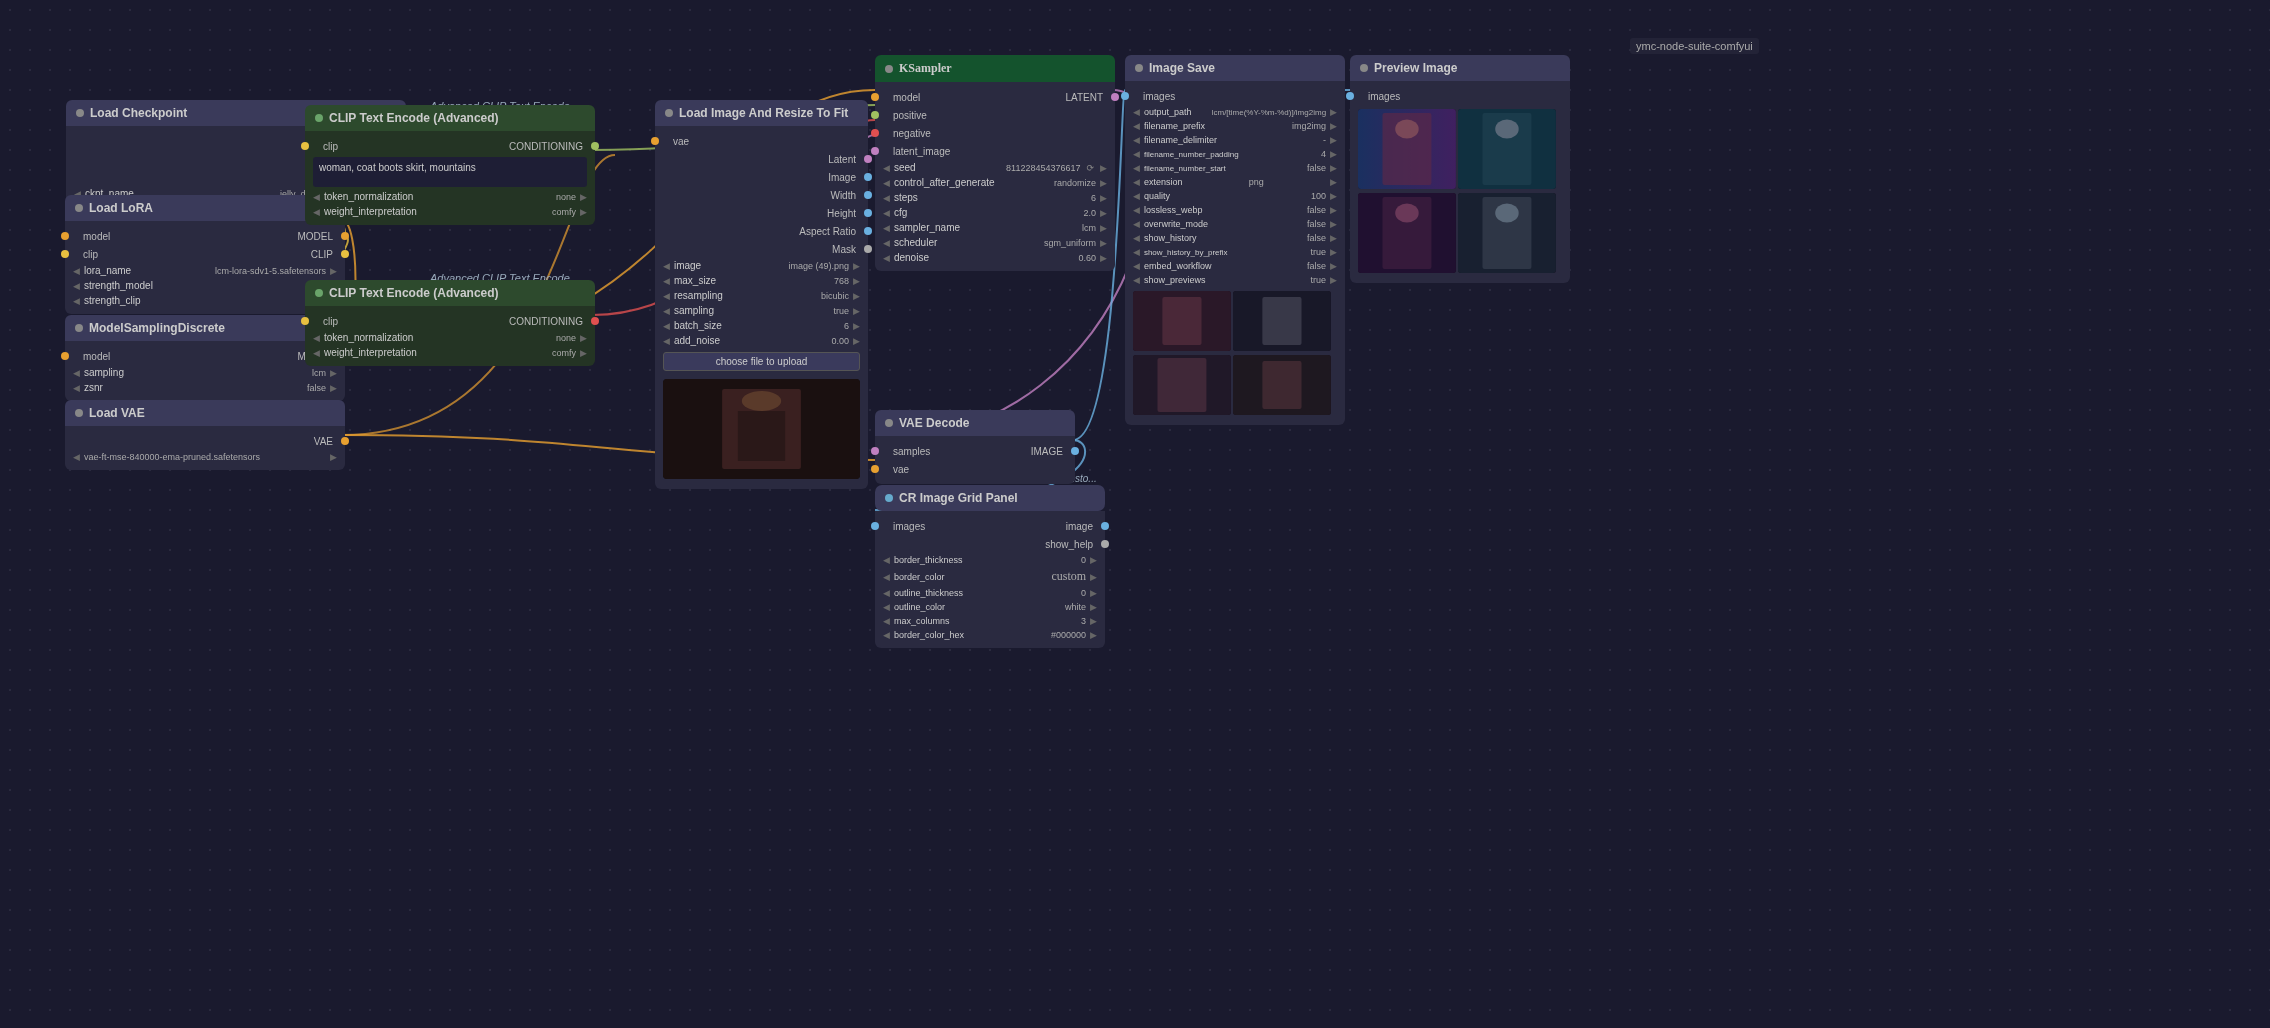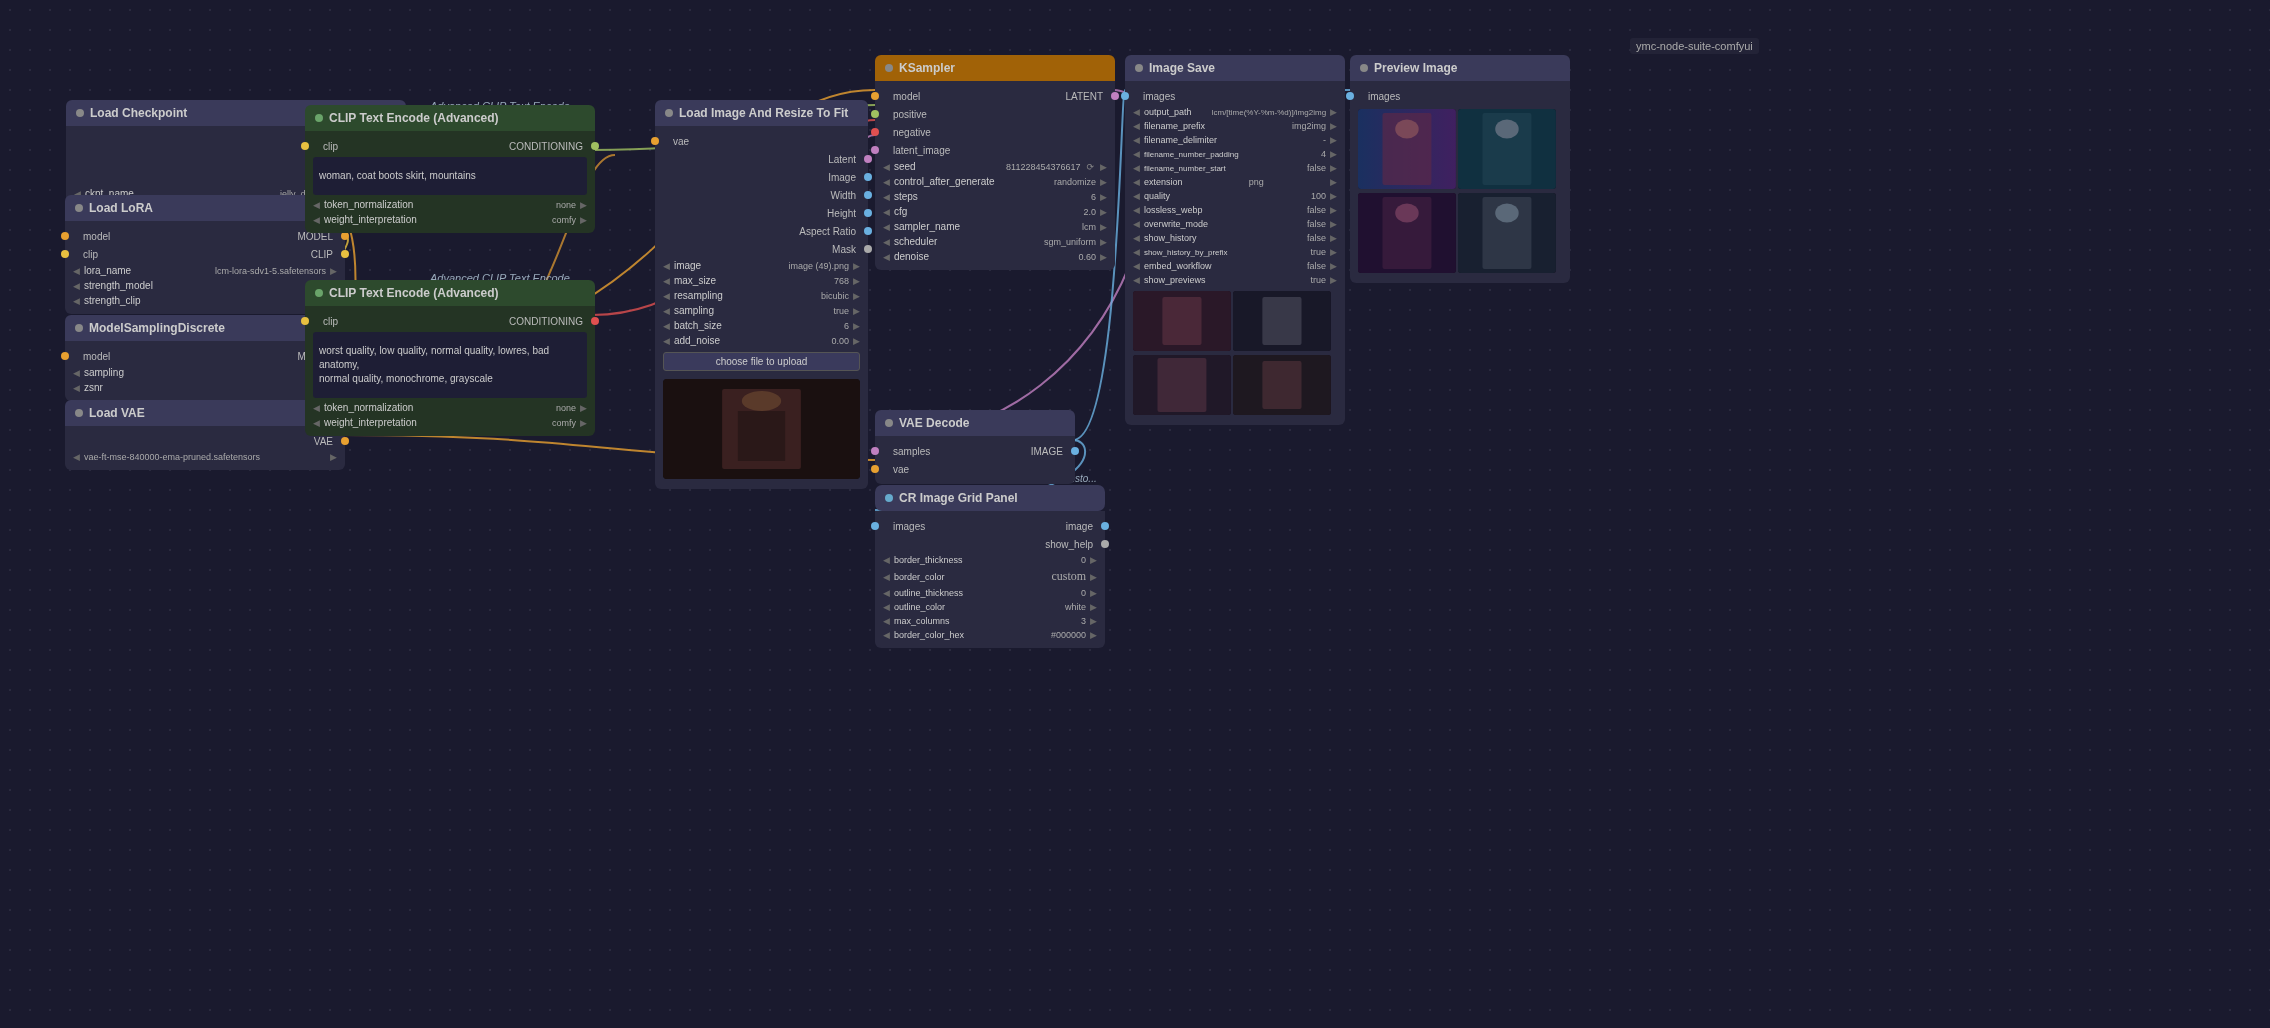--- a/index.html
+++ b/index.html
@@ -118,21 +118,21 @@
       font-size: 11px;
       color: #aaa;
       background: rgba(40,40,60,0.7);
       padding: 2px 6px;
       border-radius: 3px;
     }
 
     .textarea-content {
       background: #1e1e35;
       border-radius: 3px;
-      padding: 12px 6px;
+      padding: 4px 6px;
       margin: 2px 8px;
       font-size: 10px;
       color: #ccc;
       min-height: 30px;
       line-height: 1.4;
     }
 
     .btn-upload {
       background: #3a3a5c;
       border: 1px solid #555;
@@ -436,21 +436,20 @@
     <span>CLIP Text Encode (Advanced)</span>
   </div>
   <div class="node-body" style="background: #243424; position:relative;">
     <div class="port-row">
       <span class="port-dot-left" style="background:#e8c040;"></span>
       <span class="port-label" style="padding-left:6px;">clip</span>
       <span style="flex:1;"></span>
       <span class="port-label">CONDITIONING</span>
       <span class="port-dot-right" style="background:#e05050;"></span>
     </div>
-    <div class="textarea-content" style="min-height:50px;">worst quality, low quality, normal quality, lowres, bad anatomy,<br>normal quality, monochrome, grayscale</div>
     <div class="field-row">
       <span class="field-arrow">◀</span>
       <span class="field-text">token_normalization</span>
       <span style="flex:1; font-size:9px; color:#aaa; text-align:right;">none</span>
       <span class="field-arrow">▶</span>
     </div>
     <div class="field-row">
       <span class="field-arrow">◀</span>
       <span class="field-text">weight_interpretation</span>
       <span style="flex:1; font-size:9px; color:#aaa; text-align:right;">comfy</span>
@@ -537,21 +536,21 @@
         <rect width="100%" height="100%" fill="#1a1010"></rect>
         <rect x="30%" y="10%" width="40%" height="80%" fill="#3a2020" rx="2"></rect>
         <ellipse cx="50%" cy="22%" rx="10%" ry="10%" fill="#5a3a2a"></ellipse>
         <rect x="38%" y="32%" width="24%" height="50%" fill="#2a1818"></rect>
       </svg>
     </div>
   </div>
 </div>
 
 <div class="node node-ksampler">
-  <div class="node-header" style="background: #a16207;">
+  <div class="node-header" style="background: #14532d; font-family: Liberation Serif, serif;">
     <span class="node-dot" style="background:#888;"></span>
     <span>KSampler</span>
   </div>
   <div class="node-body" style="background: #2a2a40; position:relative;">
     <div class="port-row">
       <span class="port-dot-left" style="background:#e8a030;"></span>
       <span class="port-label" style="padding-left:6px;">model</span>
       <span style="flex:1;"></span>
       <span class="port-label">LATENT</span>
       <span class="port-dot-right" style="background:#c080c0;"></span>

